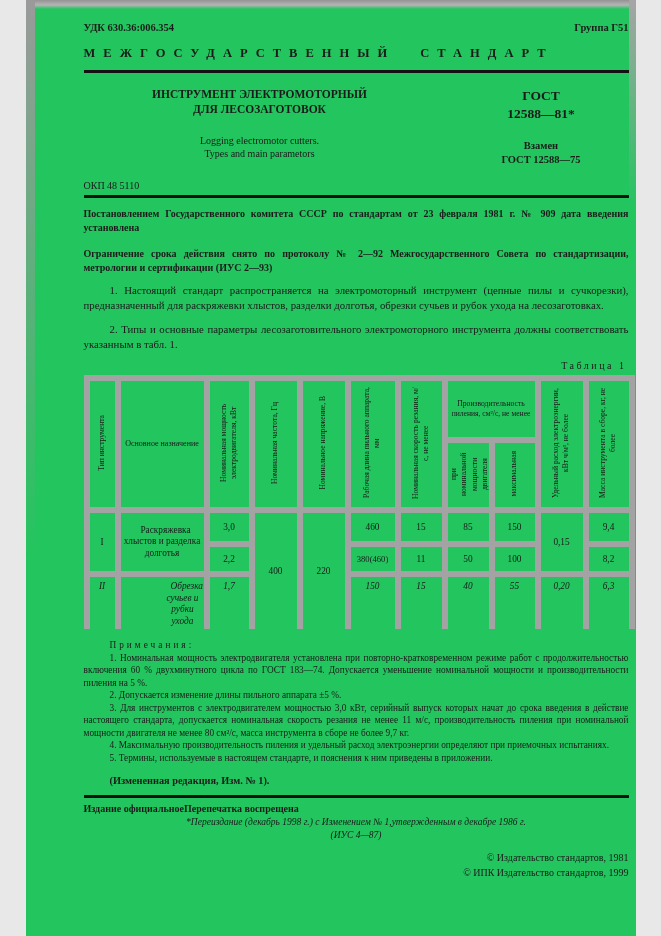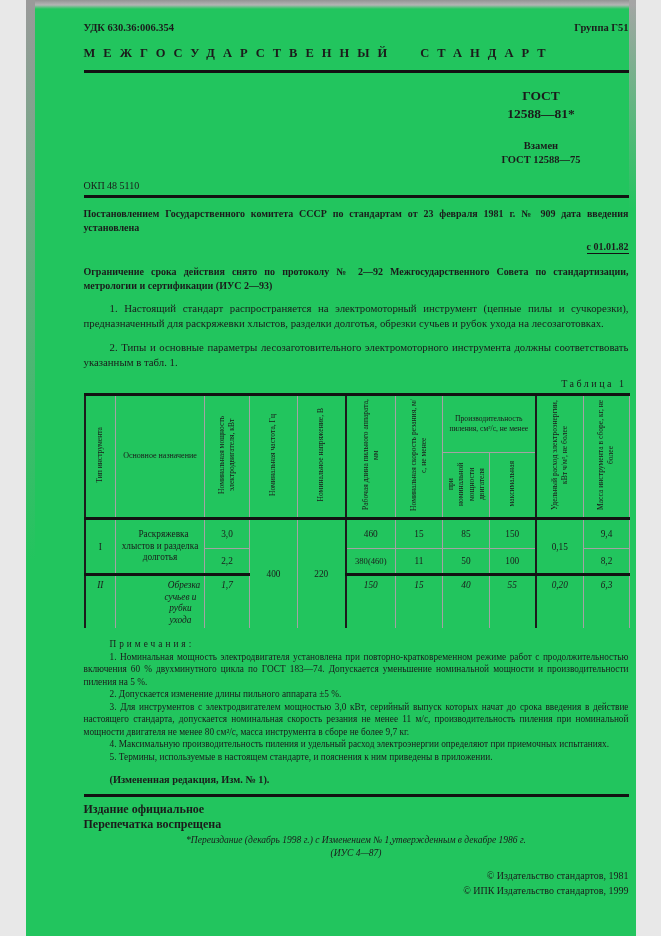--- a/index.html
+++ b/index.html
@@ -35,42 +35,42 @@
   .decree { font-weight:bold; font-size:10px; line-height:1.35; text-align:justify; margin-top:9px; }
   .eff-date { text-align:right; font-weight:bold; font-size:10px; margin-top:7px; }
   .eff-date span { border-bottom:1.5px solid #121212; padding-bottom:1px; }
   .limitation { font-weight:bold; font-size:10px; line-height:1.35; text-align:justify; margin-top:13px; }
 
   .body-para { font-size:10.8px; line-height:1.38; text-align:justify; text-indent:26px; margin-top:9px; }
   .tbl-label { text-align:right; font-size:10px; letter-spacing:2.5px; margin:8px 2px 4px 0; }
 
   table.params { border-collapse:collapse; width:545px; table-layout:fixed;
     border-top:3px solid #121212; border-left:2px solid #1c1c1c; }
-  table.params th, table.params td { border:1px solid #a3a3a3; border-bottom-width:1px; }
+  table.params th, table.params td { border:6px solid #a3a3a3; border-bottom-width:1px; }
   table.params th { font-weight:normal; font-size:7.6px; line-height:1.28; padding:2px 1px; vertical-align:middle; text-align:center; }
   th.vert > div { writing-mode:vertical-rl; transform:rotate(180deg); display:inline-block; max-height:112px; line-height:1.35; }
   th.vert.sub > div { max-height:56px; }
   .hdr-span { font-size:7.8px; height:52px; }
   .b-thick { border-bottom:3px solid #121212 !important; }
   .bl-thick { border-left:2.5px solid #1c1c1c !important; }
   .no-b { border-bottom:none !important; }
   table.params td { font-size:9.3px; text-align:center; padding:2px 2px; vertical-align:middle; }
   td.purpose { text-align:left; text-indent:7px; font-size:9.3px; line-height:1.25; padding:2px 3px; }
   tr.r1 td { height:24px; }
   tr.r2 td { height:20px; }
   tr.r3 td { vertical-align:top; padding-top:4px; height:32px;font-style:italic; }
   tr.r3 td.purpose { vertical-align:top;padding-left:43px; }
 
   .notes { margin-top:10px; font-size:9.3px; line-height:1.34; }
   .notes p { margin:0; text-align:justify; text-indent:26px; }
   .notes-label { letter-spacing:3px; text-indent:26px; margin:0; }
   .amendment { font-weight:bold; font-size:10.3px; margin-top:11px; text-indent:26px; }
   .rule3 { height:3px; background:#121212; margin-top:9px; }
 
-  .footer-row { display:flex; justify-content:flex-end; font-weight:bold; font-size:12px; margin-top:5px;flex-direction:column; }
+  .footer-row { display:flex; justify-content:flex-start; font-weight:bold; font-size:10px; margin-top:5px; }
   .reissue { font-style:italic; font-size:9.5px; text-align:center; line-height:1.4; margin-top:2px; }
   .copyrights { text-align:right; font-size:10px; line-height:1.5; margin-top:7px; }
 </style>
 </head>
 <body>
 
 <div class="page">
   <div class="edge-top"></div>
   <div class="edge-left"></div>
   <div class="edge-right"></div>
@@ -81,42 +81,47 @@
       <span>УДК 630.36:006.354</span>
       <span>Группа Г51</span>
     </div>
 
     <div class="std-line">МЕЖГОСУДАРСТВЕННЫЙ СТАНДАРТ</div>
 
     <div class="rule-thick"></div>
 
     <div class="title-block">
       <div class="title-left">
+        <div class="title-ru">
+          <div>ИНСТРУМЕНТ ЭЛЕКТРОМОТОРНЫЙ</div>
+          <div>ДЛЯ ЛЕСОЗАГОТОВОК</div>
+        </div>
+        <div class="title-en">
+          <div>Logging electromotor cutters.</div>
+          <div>Types and main parametors</div>
+        </div>
       </div>
       <div class="title-right">
         <div class="gost-big">
           <div>ГОСТ</div>
           <div>12588—81*</div>
         </div>
         <div class="vzamen">
           <div>Взамен</div>
           <div>ГОСТ 12588—75</div>
         </div>
       </div>
     </div>
 
     <div class="okp">ОКП 48 5110</div>
 
     <div class="rule2"></div>
 
     <div class="decree">Постановлением Государственного комитета СССР по стандартам от 23 февраля 1981 г. № 909 дата введения установлена</div>
 
-    <div class="eff-date">
-      <span>с 01.01.82</span>
-    </div>
 
     <div class="limitation">Ограничение срока действия снято по протоколу № 2—92 Межгосударственного Совета по стандартизации, метрологии и сертификации (ИУС 2—93)</div>
 
     <div class="body-para">1. Настоящий стандарт распространяется на электромоторный инструмент (цепные пилы и сучкорезки), предназначенный для раскряжевки хлыстов, разделки долготья, обрезки сучьев и рубок ухода на лесозаготовках.</div>
     <div class="body-para">2. Типы и основные параметры лесозаготовительного электромоторного инструмента должны соответствовать указанным в табл. 1.</div>
 
     <div class="tbl-label">Таблица 1</div>
 
     <table class="params">
       <colgroup>

